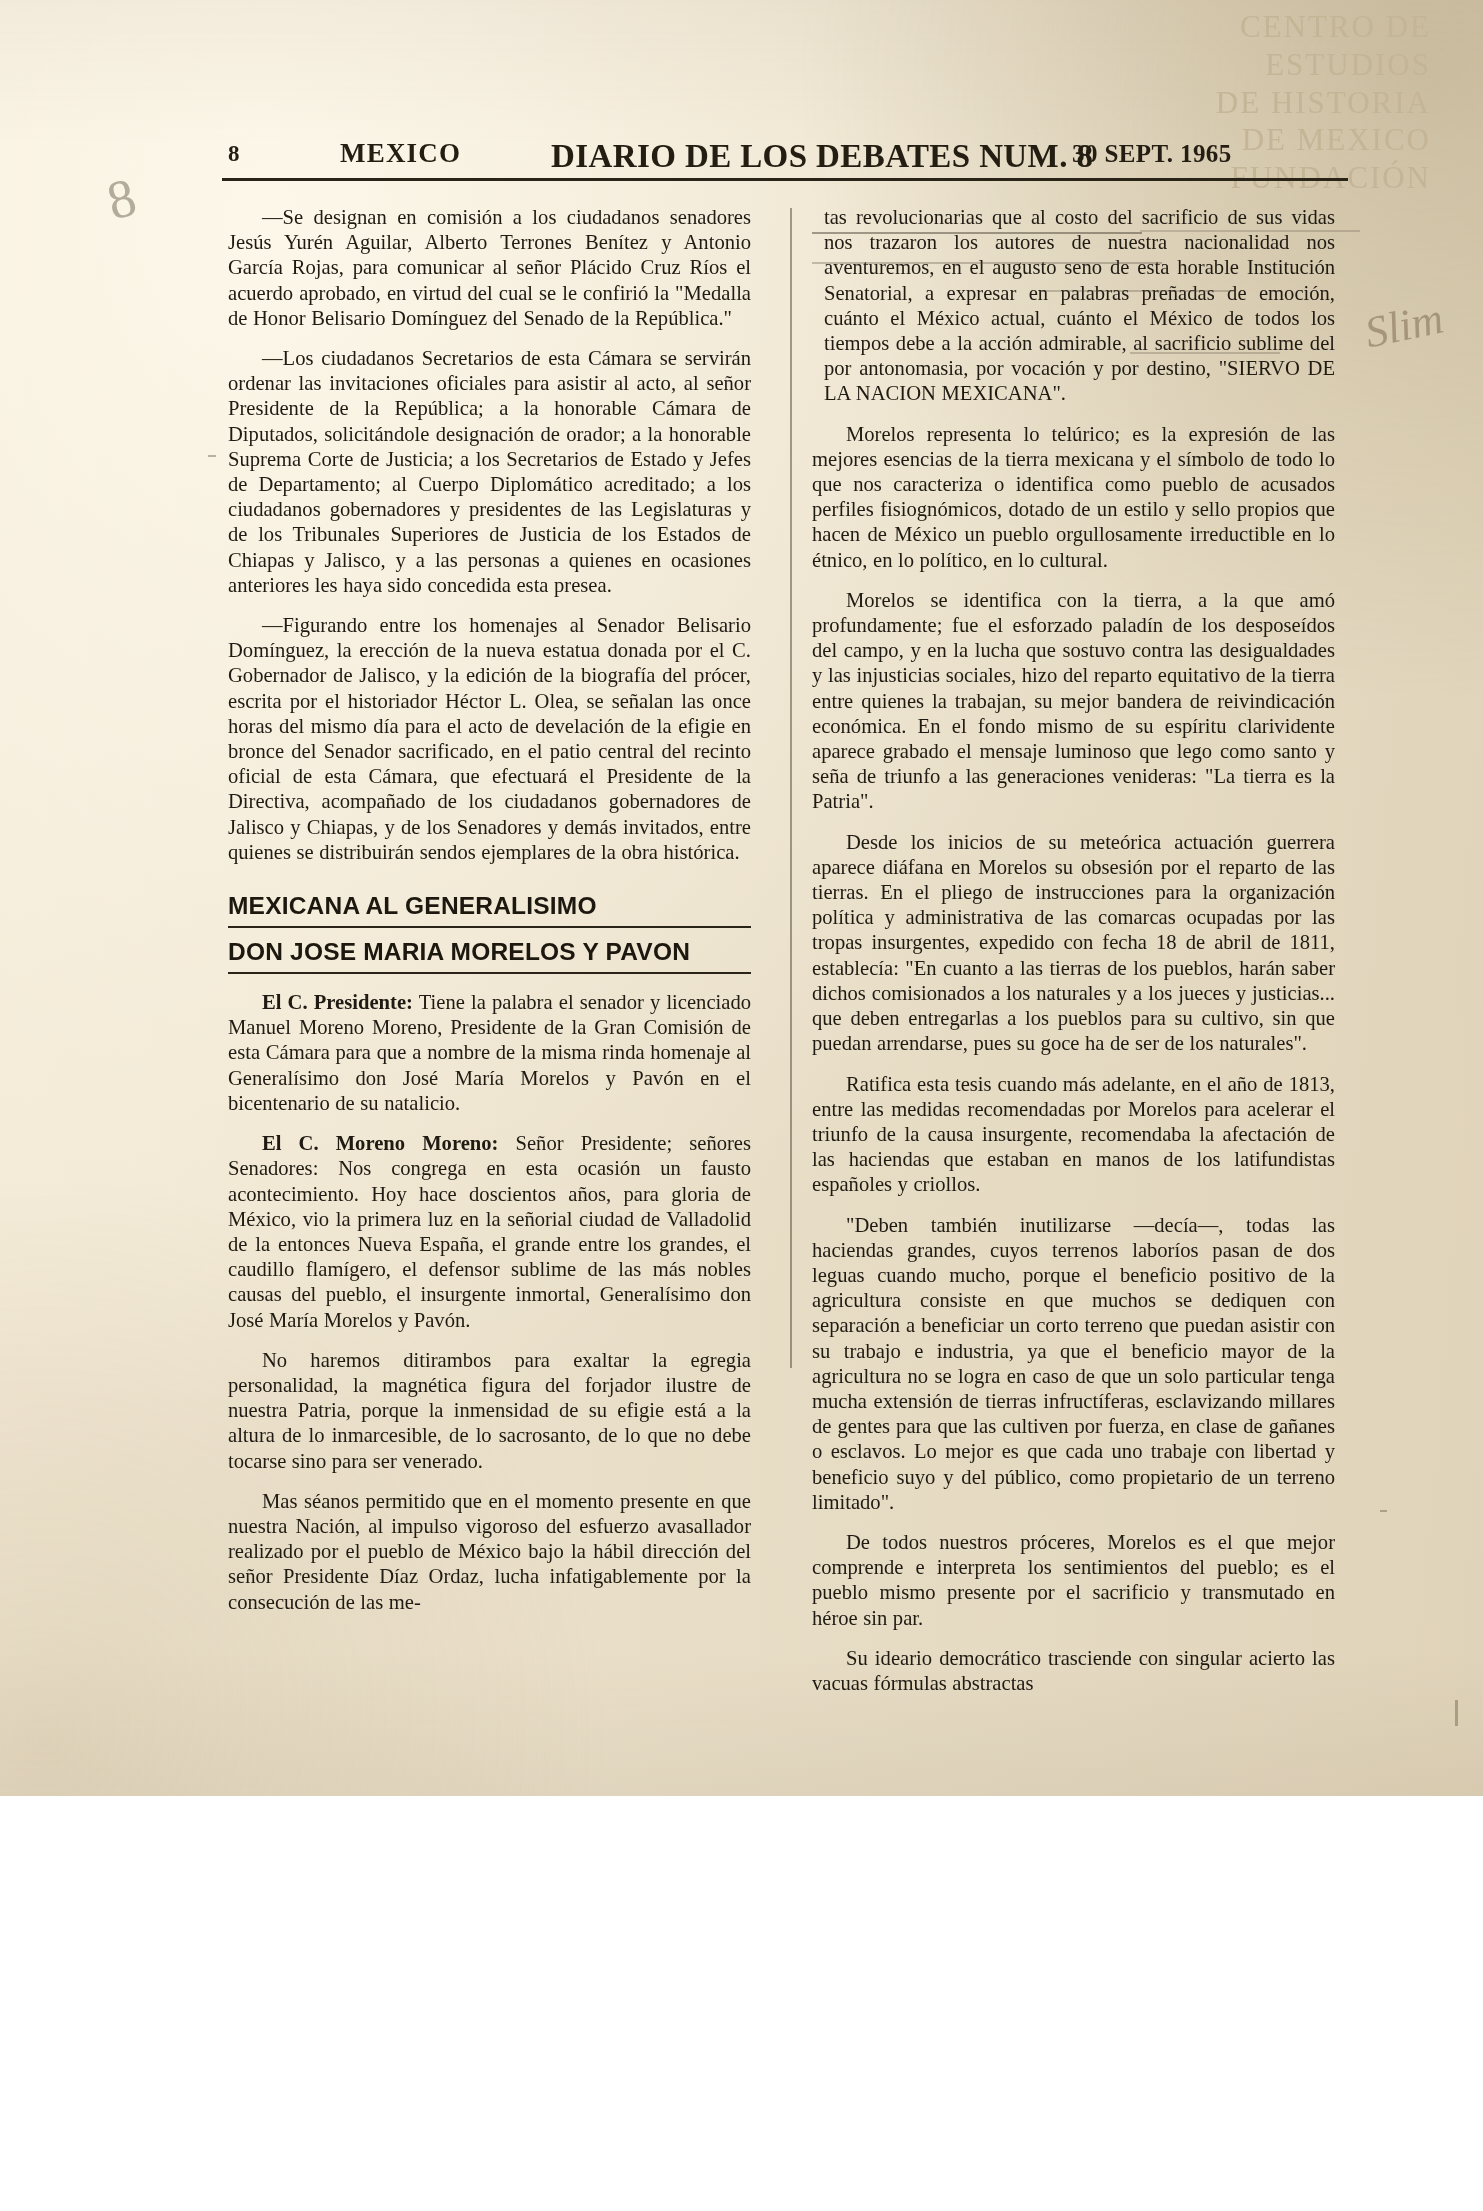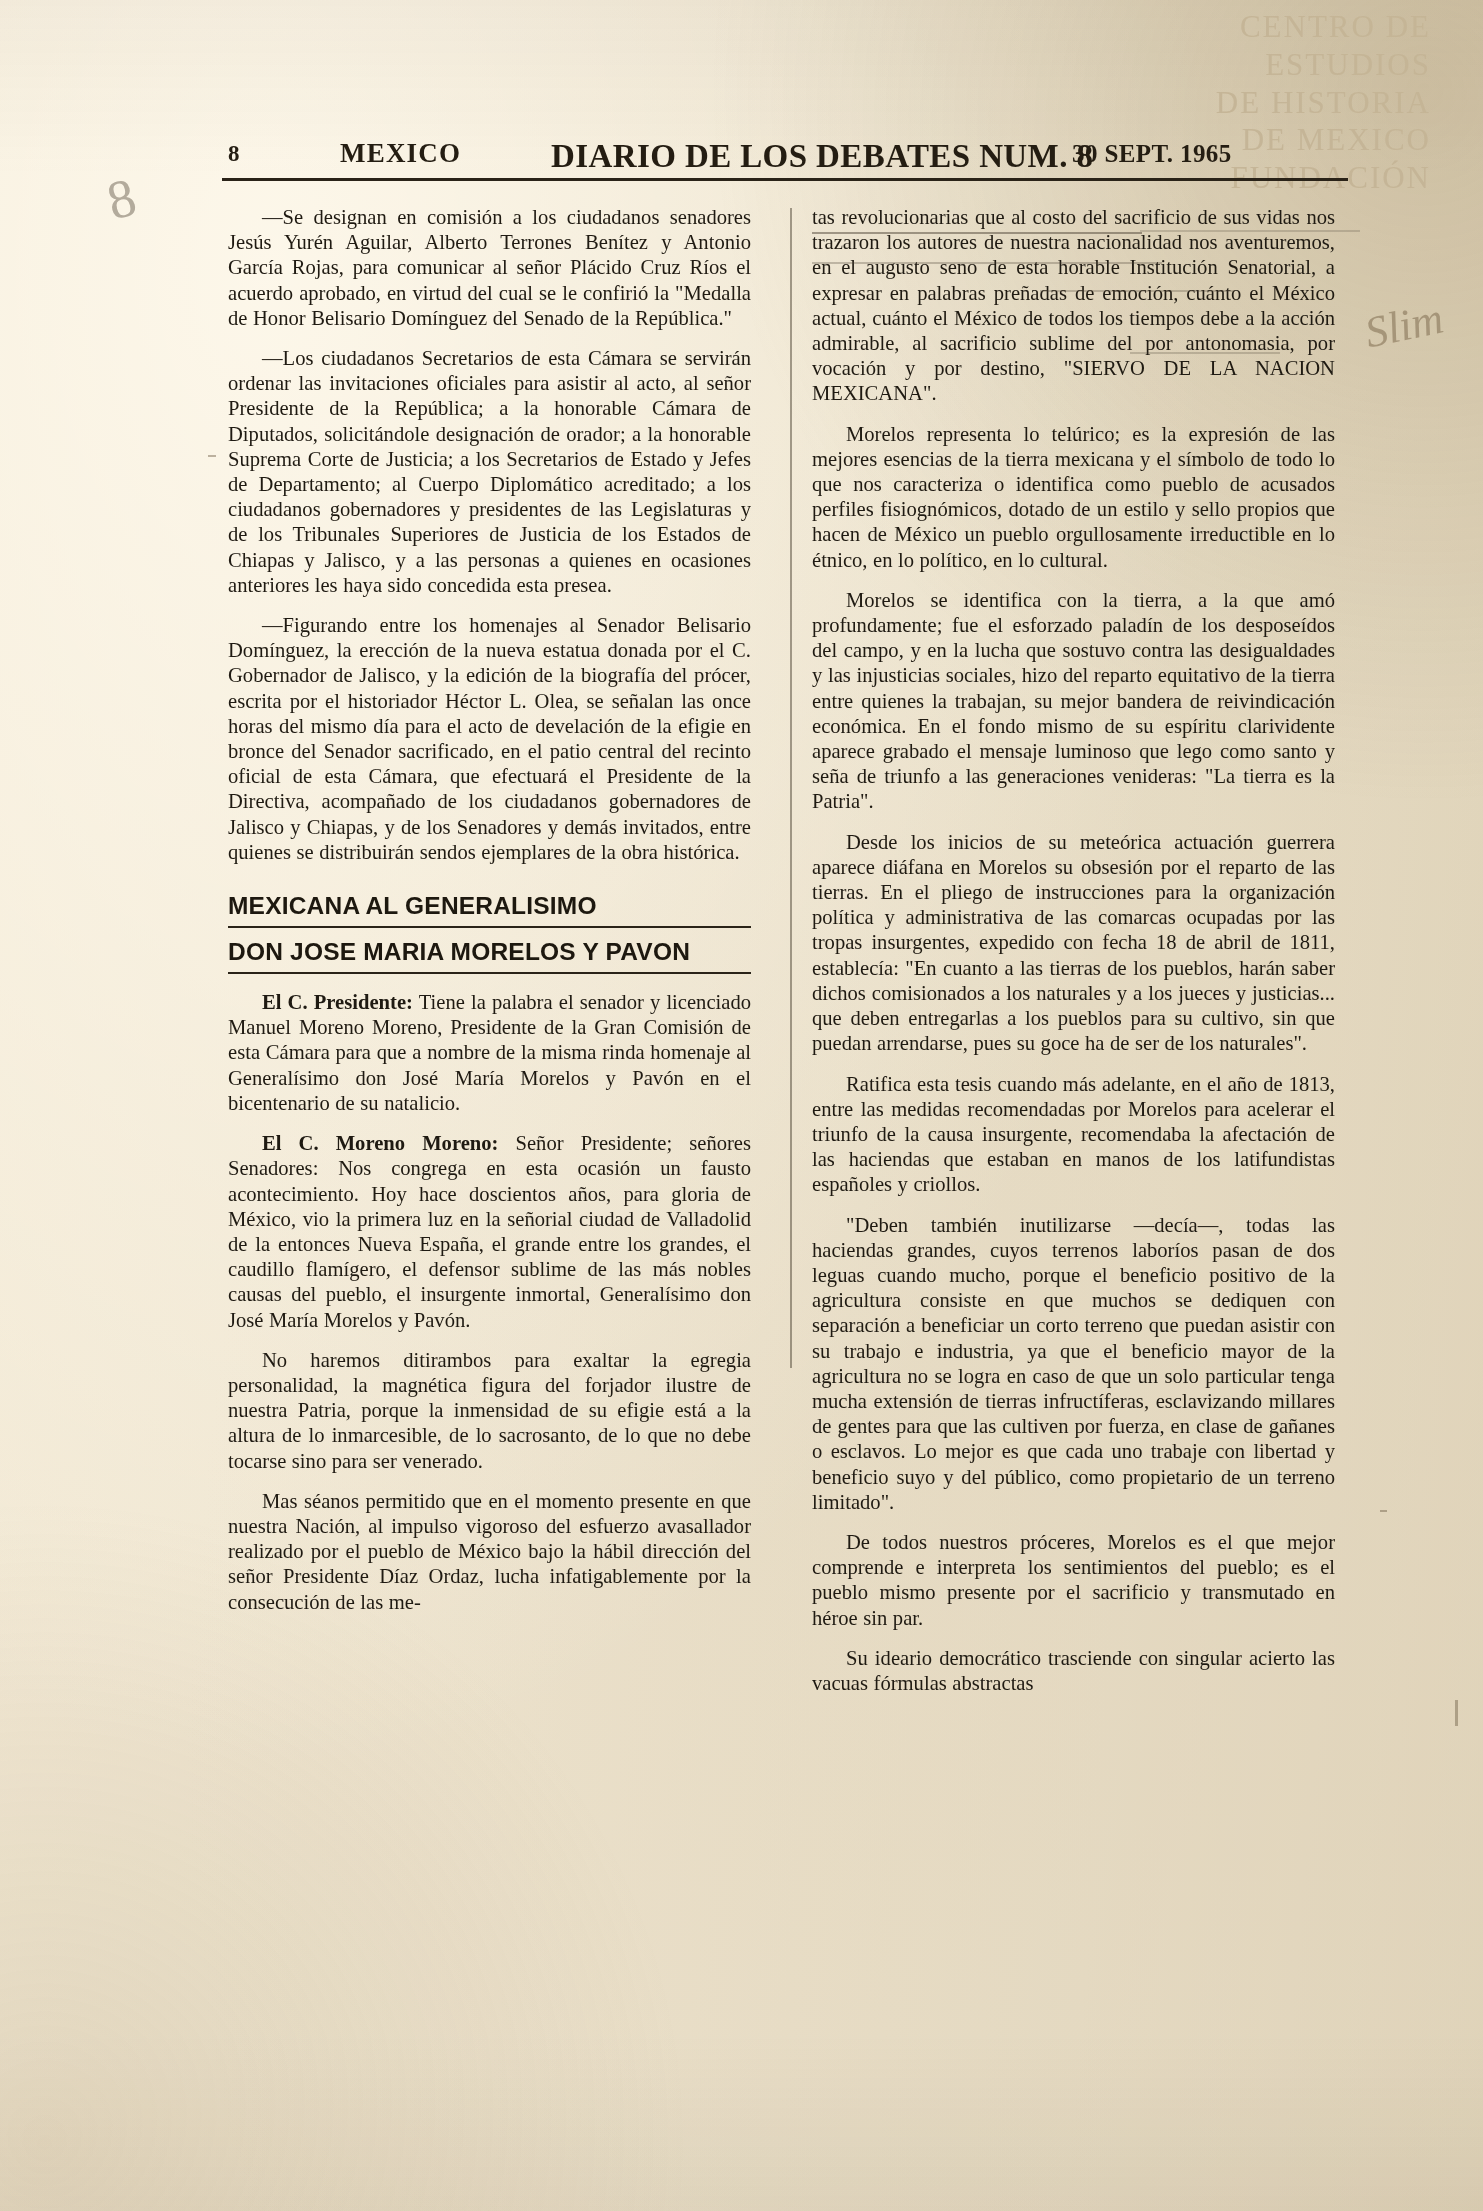--- a/index.html
+++ b/index.html
@@ -9,21 +9,21 @@
   }
   body {
     width: 1483px;
     height: 2211px;
     font-family: "Liberation Serif", serif;
     overflow: hidden;
   }
   #page {
     position: relative;
     width: 1483px;
-    height: 2211px;
+    height: 1796px;
     background: #efe6d2;
     background-image:
       radial-gradient(ellipse at 18% 12%, rgba(255,250,238,0.85) 0%, rgba(255,250,238,0) 55%),
       radial-gradient(ellipse at 82% 78%, rgba(226,213,189,0.55) 0%, rgba(226,213,189,0) 60%),
       linear-gradient(95deg, #f3ead6 0%, #ece2cc 40%, #e6dcc4 75%, #ded2b7 100%);
     overflow: hidden;
   }
   
   #page::after {
     content: "";
@@ -158,21 +158,21 @@
     margin: 0 0 15px 0;
     font-family: "Liberation Serif", serif;
     font-size: 20.6px;
     line-height: 25.2px;
     text-align: justify;
     text-indent: 34px;
     hyphens: auto;
     -webkit-hyphens: auto;
     word-spacing: 0.4px;
   }
-  p.para.noindent { text-indent: 0; }
+  p.para.noindent { text-indent: 0; margin-left: 12px; }
 
   .speaker { font-weight: bold; }
 
   
   .headline {
     margin: 26px 0 16px 0;
   }
   .headline .hl-line {
     font-family: "Liberation Sans", sans-serif;
     font-weight: bold;

